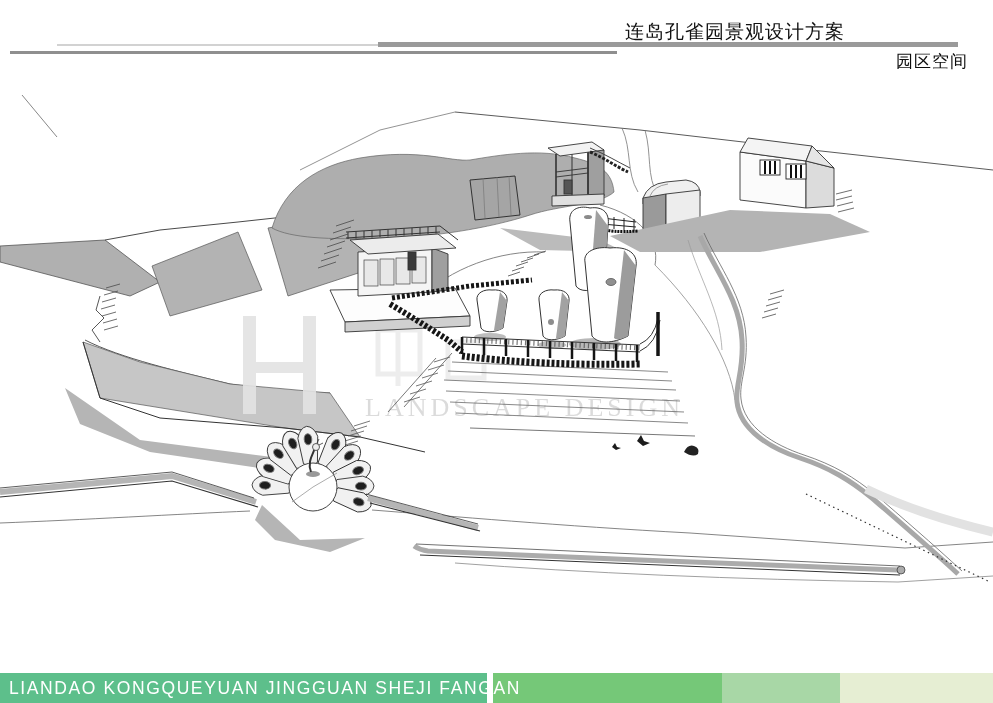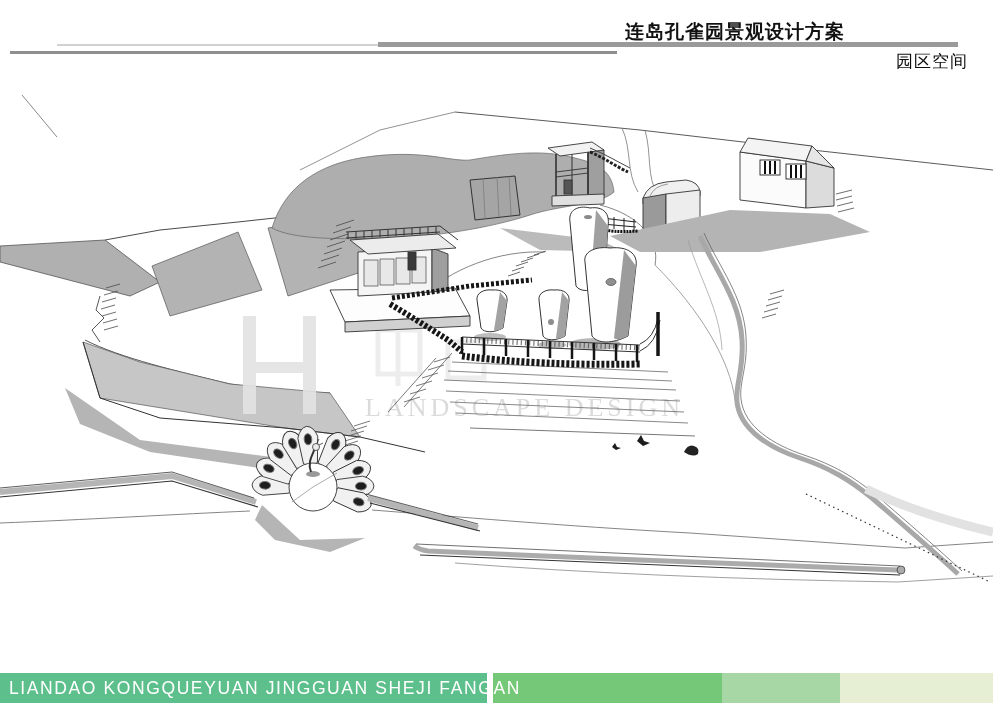--- a/index.html
+++ b/index.html
@@ -2,21 +2,21 @@
 <html><head>
 <meta charset="utf-8">
 <style>
   html,body{margin:0;padding:0;background:#888;}
   #page{
     position:relative;width:993px;height:703px;background:#ffffff;
     overflow:hidden;font-family:"Liberation Sans","DejaVu Sans",sans-serif;
   }
   
   .hdr-title{
-    position:absolute;top:19px;right:148px;font-size:19px;font-weight:bold;
+    position:absolute;top:19px;right:148px;font-size:19px;font-weight:normal;
     color:#111;letter-spacing:1px;font-family:"DejaVu Sans","Liberation Sans",sans-serif;
     white-space:nowrap;
   }
   .hdr-bar{position:absolute;top:42px;left:378px;width:580px;height:5px;background:#9a9a9a;}
   .hdr-thin{position:absolute;top:44px;left:57px;width:321px;height:2px;background:#d2d2d2;}
   .hdr-low{position:absolute;top:51px;left:10px;width:607px;height:3px;background:#8f8f8f;}
   .hdr-section{
     position:absolute;top:50px;right:25px;font-size:17px;font-weight:normal;color:#0d0d0d;
     letter-spacing:1px;font-family:"DejaVu Sans","Liberation Sans",sans-serif;white-space:nowrap;
   }

